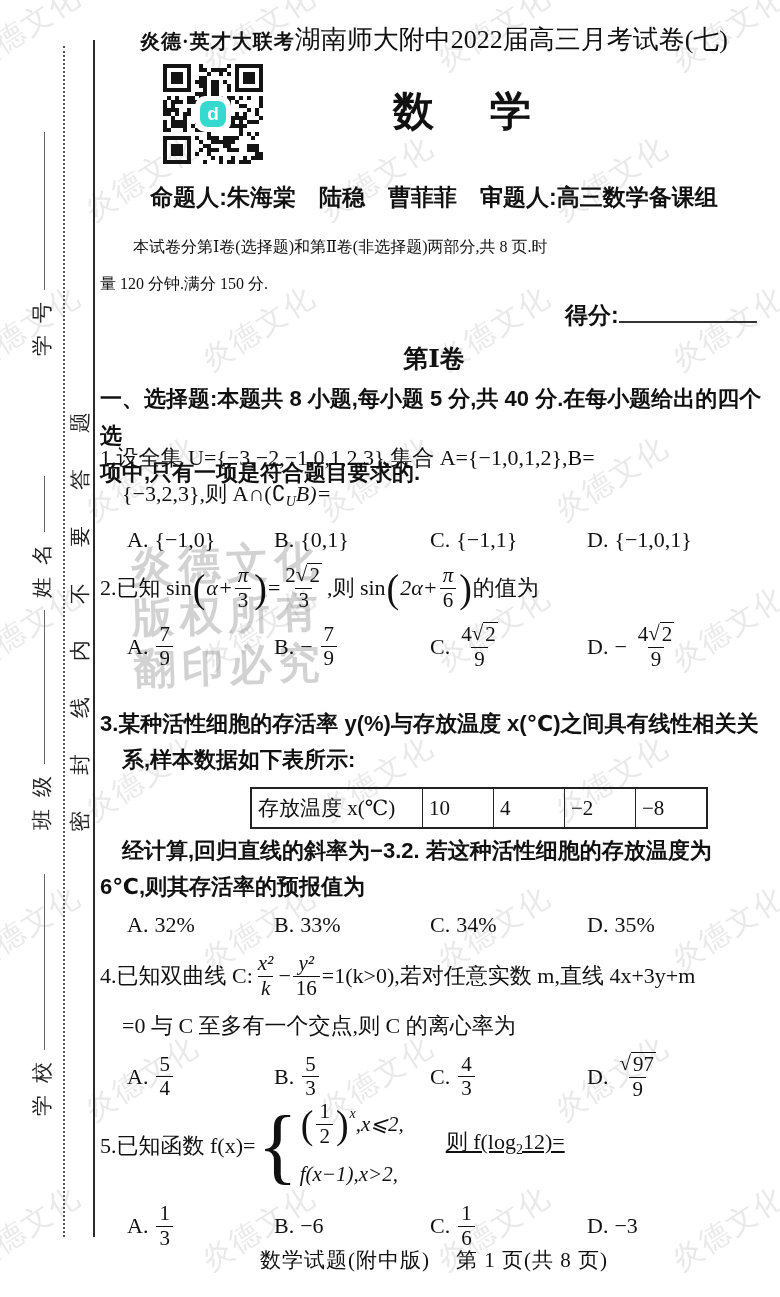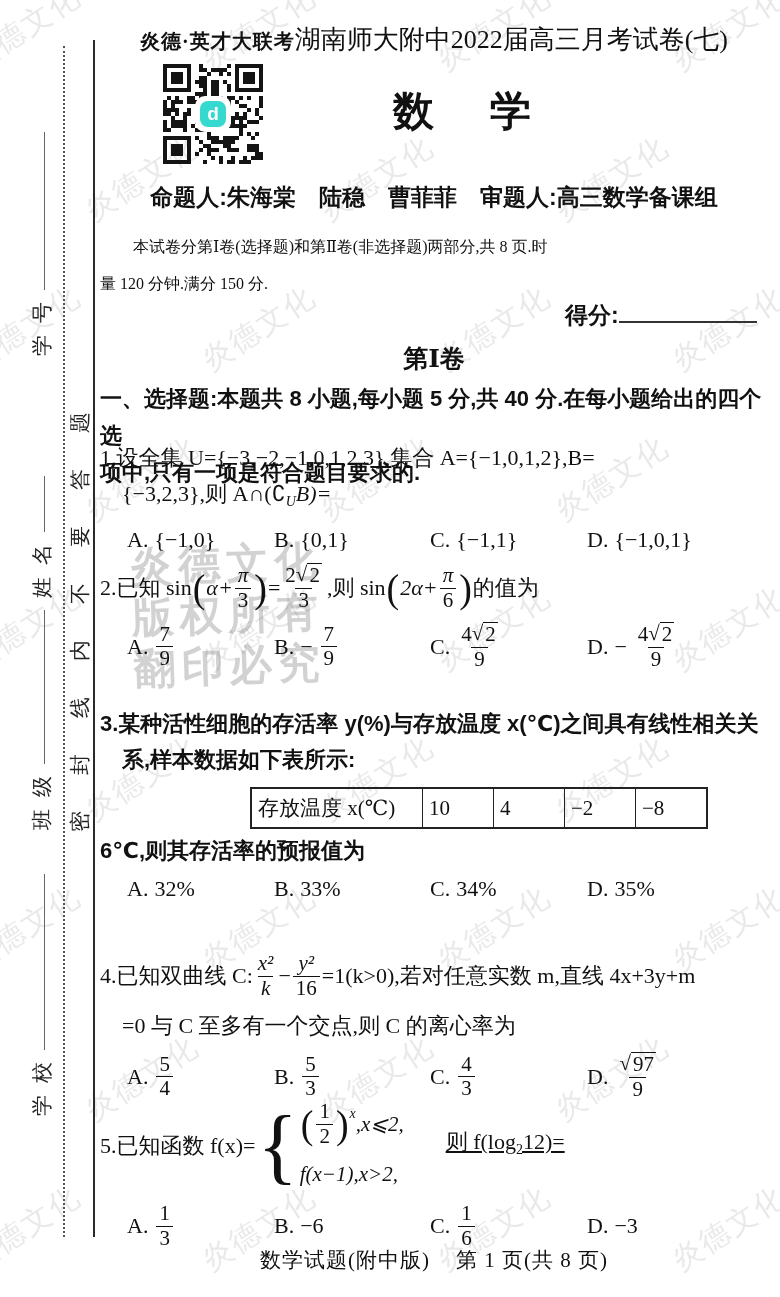--- a/index.html
+++ b/index.html
@@ -560,20 +560,21 @@
         <tbody>
             <tr>
           <td class="h">存放温度 x(℃)</td>
           <td class="v">10</td>
           <td class="v">4</td>
           <td class="v">−2</td>
           <td class="v">−8</td>
         </tr>
       </tbody>
         </table>
+      <div class="hb ind2">经计算,回归直线的斜率为−3.2. 若这种活性细胞的存放温度为</div>
       <div class="hb">6℃,则其存活率的预报值为</div>
       <div class="optrow">
         <div class="cell">
             <span class="olab">A.</span>
             <span>32%</span>
           </div>
         <div class="cell">
             <span class="olab">B.</span>
             <span>33%</span>
           </div>

